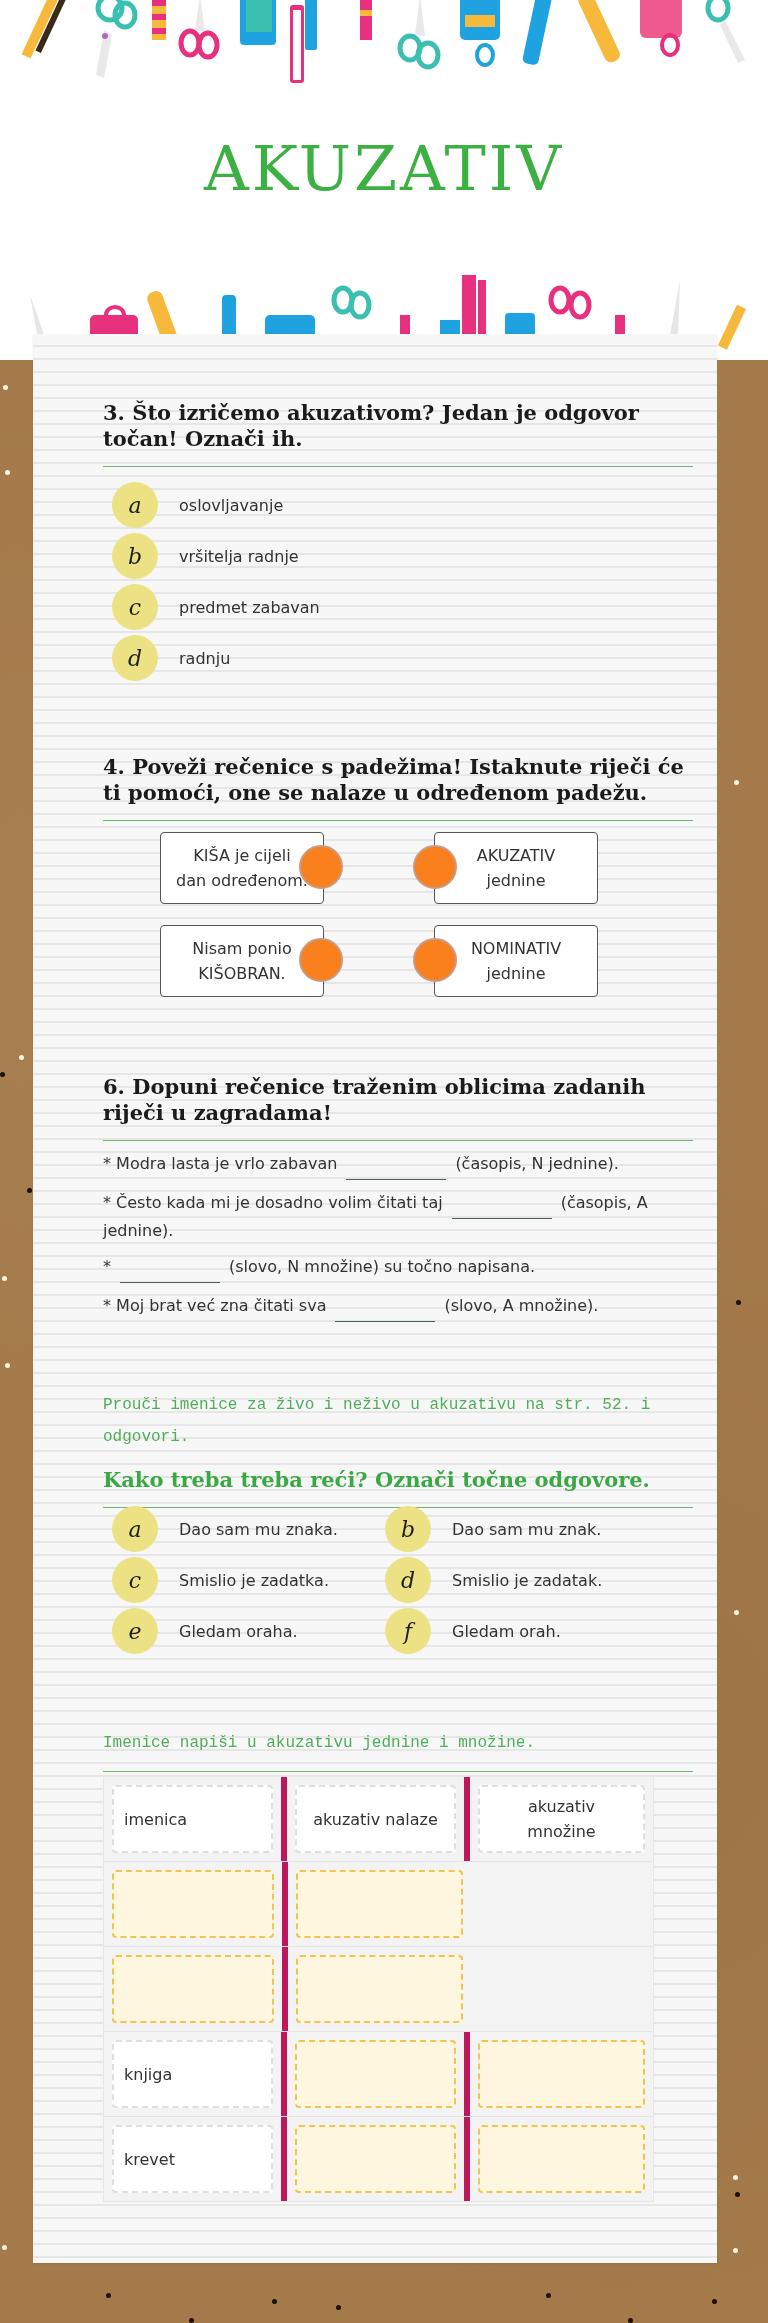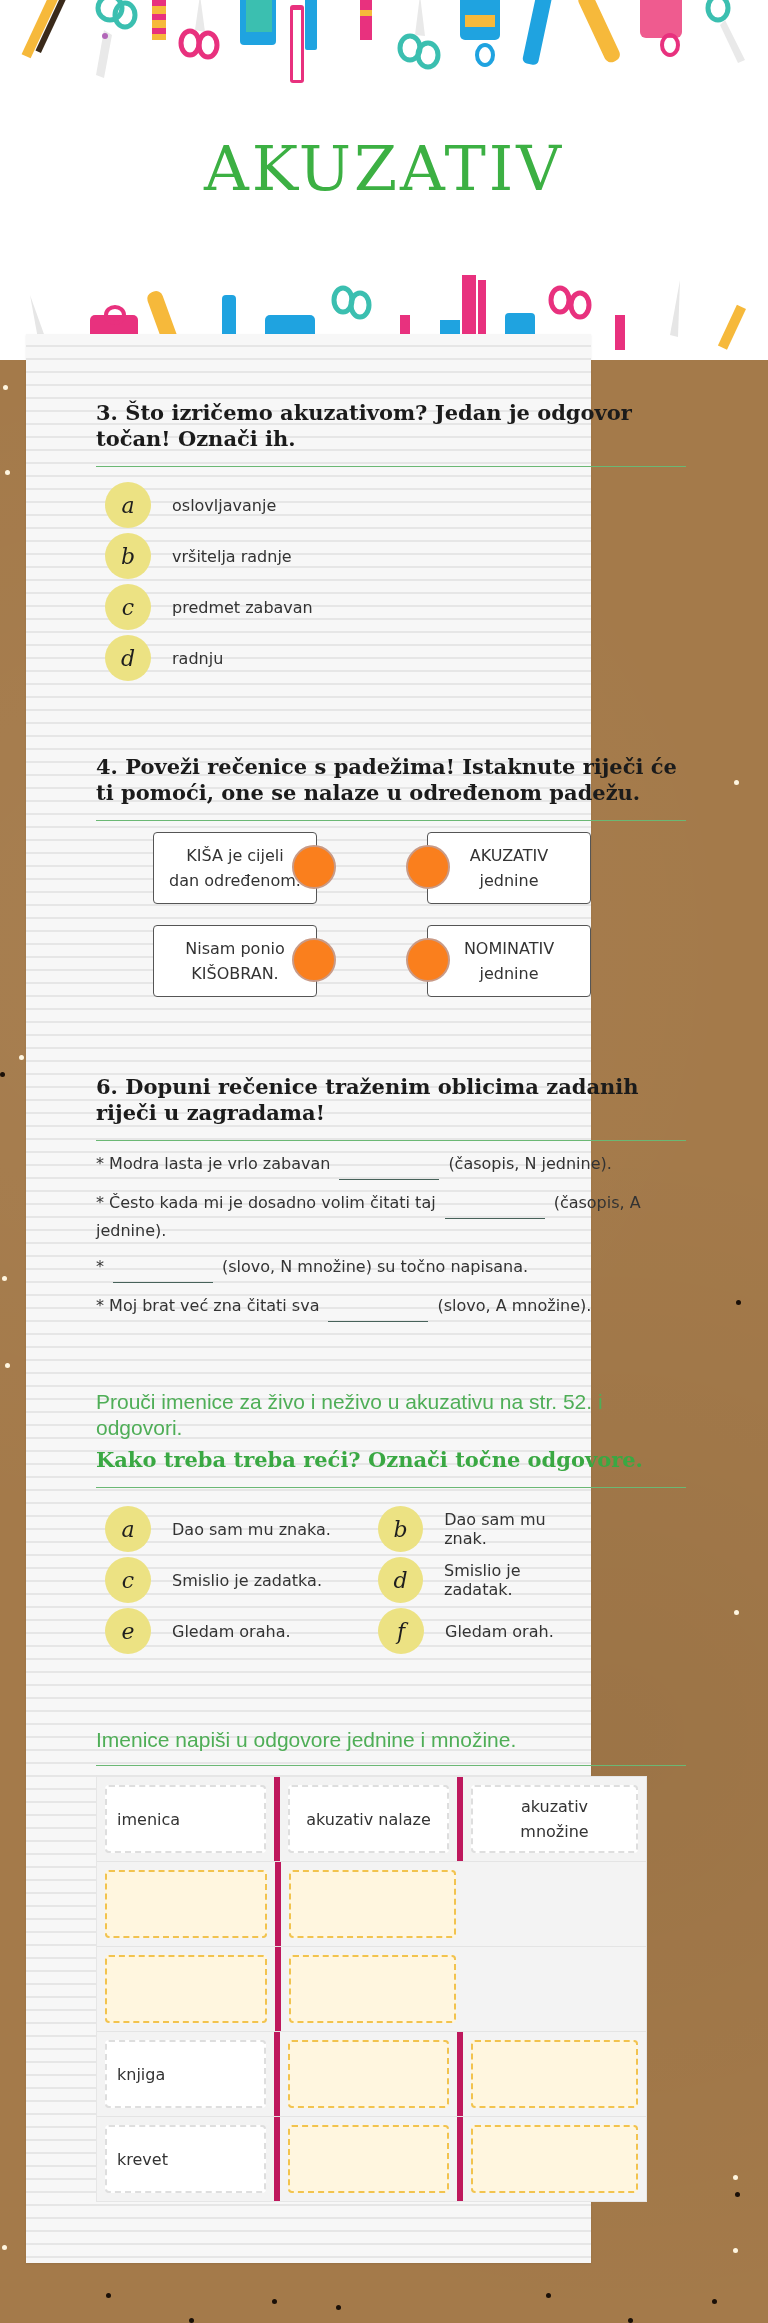--- a/index.html
+++ b/index.html
@@ -27,36 +27,36 @@
       background: #a47a4a;
       background-image:
         radial-gradient(circle at 20% 30%, rgba(255,255,255,0.04) 0, transparent 40%),
         radial-gradient(circle at 80% 70%, rgba(0,0,0,0.05) 0, transparent 40%);
     }
     .dot { position: absolute; width: 5px; height: 5px; border-radius: 50%; }
     .dot.w { background: #fff6e0; }
     .dot.b { background: #1a1008; }
     
     .paper {
-    position: absolute; left: 26px; top: 334px; width: 565px; height: 1929px;
+    position: absolute; left: 33px; top: 334px; width: 684px; height: 1929px;
       background-color: #f7f7f7;
       background-image: repeating-linear-gradient(
         to bottom,
         #f7f7f7 0px, #f7f7f7 11px, #e6e6e6 11px, #e6e6e6 13px
       );
       box-shadow: 0 1px 2px rgba(0,0,0,0.08);
     }
     .section { position: absolute; left: 70px; width: 590px; }
     .q-title {
       font-family: "DejaVu Serif", serif; font-weight: bold; font-size: 21px;
       line-height: 26px; color: #1b1b1b;
     }
     .q-title.green { color: #3aa843; }
     .q-sub {
-      font-family: Liberation Sans, sans-serif; font-size: 21px; line-height: 26px;
+      font-family: Liberation Mono, monospace; font-size: 16px; line-height: 32px;
       color: #4fae57;
     }
     .rule { height: 1px; background: #6bb874; margin-top: 14px; width: 590px; }
     
     .opt { position: absolute; display: flex; align-items: center; height: 46px; }
     .opt-letter {
       width: 46px; height: 46px; border-radius: 50%; background: #ece283;
       display: flex; align-items: center; justify-content: center;
       font-family: "DejaVu Serif", serif; font-style: italic; font-size: 22px;
       color: #1e1e1e; cursor: pointer;
@@ -259,21 +259,21 @@
     <div class="fill-line" style="top:220px">
       <span>* Moj brat već zna čitati sva</span><input class="blank" style="border-top: none; border-right: none; border-left: none; border-image: initial; border-bottom: 1px solid rgb(71, 98, 90); outline: none;"><span>(slovo, A množine).</span>
     </div>
     <div class="fill-line" style="top:181px">
       <span>*</span><input class="blank" style="border-top: none; border-right: none; border-left: none; border-image: initial; border-bottom: 1px solid rgb(71, 98, 90); outline: none;"><span>(slovo, N množine) su točno napisana.</span>
     </div>
   </div>
 
   <div class="section" style="top:1055px">
     <div class="q-sub">Prouči imenice za živo i neživo  u akuzativu na str. 52. i odgovori.</div>
-    <div class="q-title green" style="margin-top:6px">Kako treba treba reći? Označi točne odgovore.</div>
+    <div class="q-title green" style="margin-top:14px">Kako treba treba reći? Označi točne odgovore.</div>
     <div class="rule"></div>
   </div>
   <div class="opt" style="left:79px;top:1172px">
     <span class="opt-letter">a</span>
     <span class="opt-text">Dao sam mu znaka.</span>
   </div>
   <div class="opt" style="left:352px;top:1172px">
     <span class="opt-letter">b</span>
     <span class="opt-text">Dao sam mu znak.</span>
   </div>
@@ -288,21 +288,21 @@
   <div class="opt" style="left:79px;top:1274px">
     <span class="opt-letter">e</span>
     <span class="opt-text">Gledam oraha.</span>
   </div>
   <div class="opt" style="left:352px;top:1274px">
     <span class="opt-letter">f</span>
     <span class="opt-text">Gledam orah.</span>
   </div>
 
   <div class="section" style="top:1393px">
-    <div class="q-sub">Imenice napiši u odgovore jednine i množine.</div>
+    <div class="q-sub">Imenice napiši u akuzativu jednine i množine.</div>
     <div class="rule" style="margin-top:12px"></div>
   </div>
 
   <div class="tbl">
     <div class="tbl-row">
       <div class="tbl-cell">
           <div class="cell-box">imenica</div>
         </div>
       <div class="tbl-cell">
           <div class="cell-box center">akuzativ nalaze</div>

